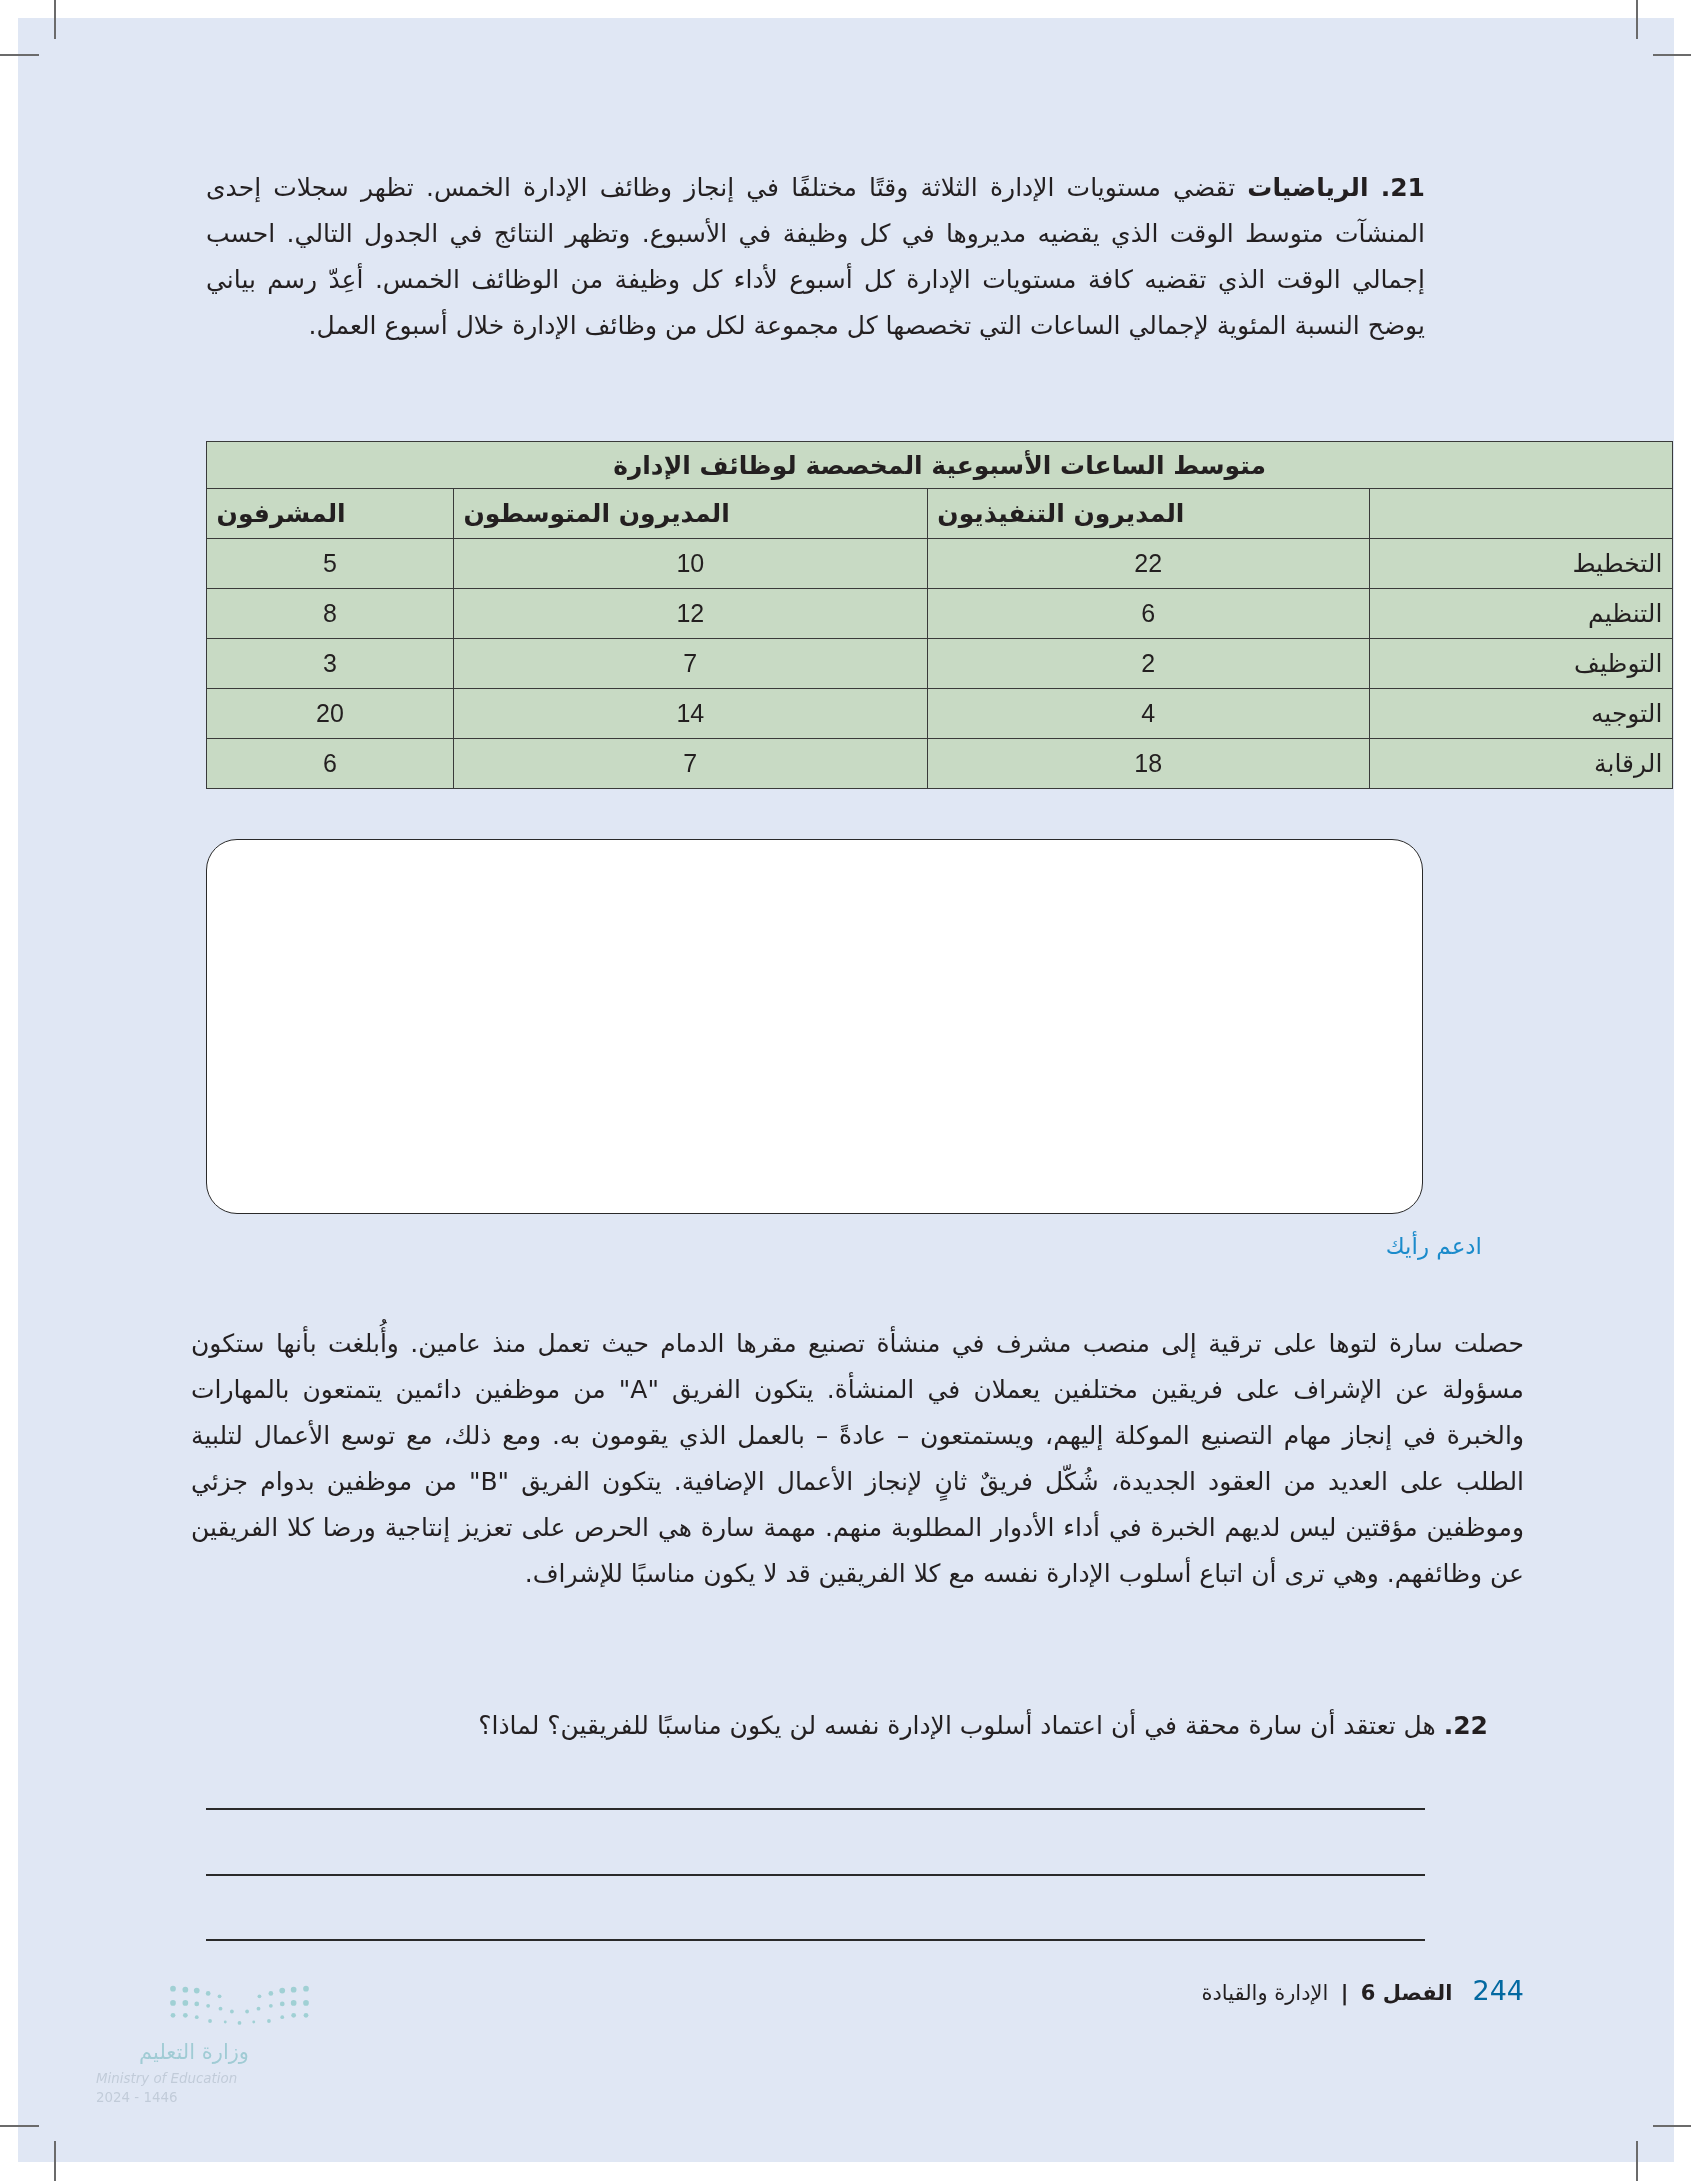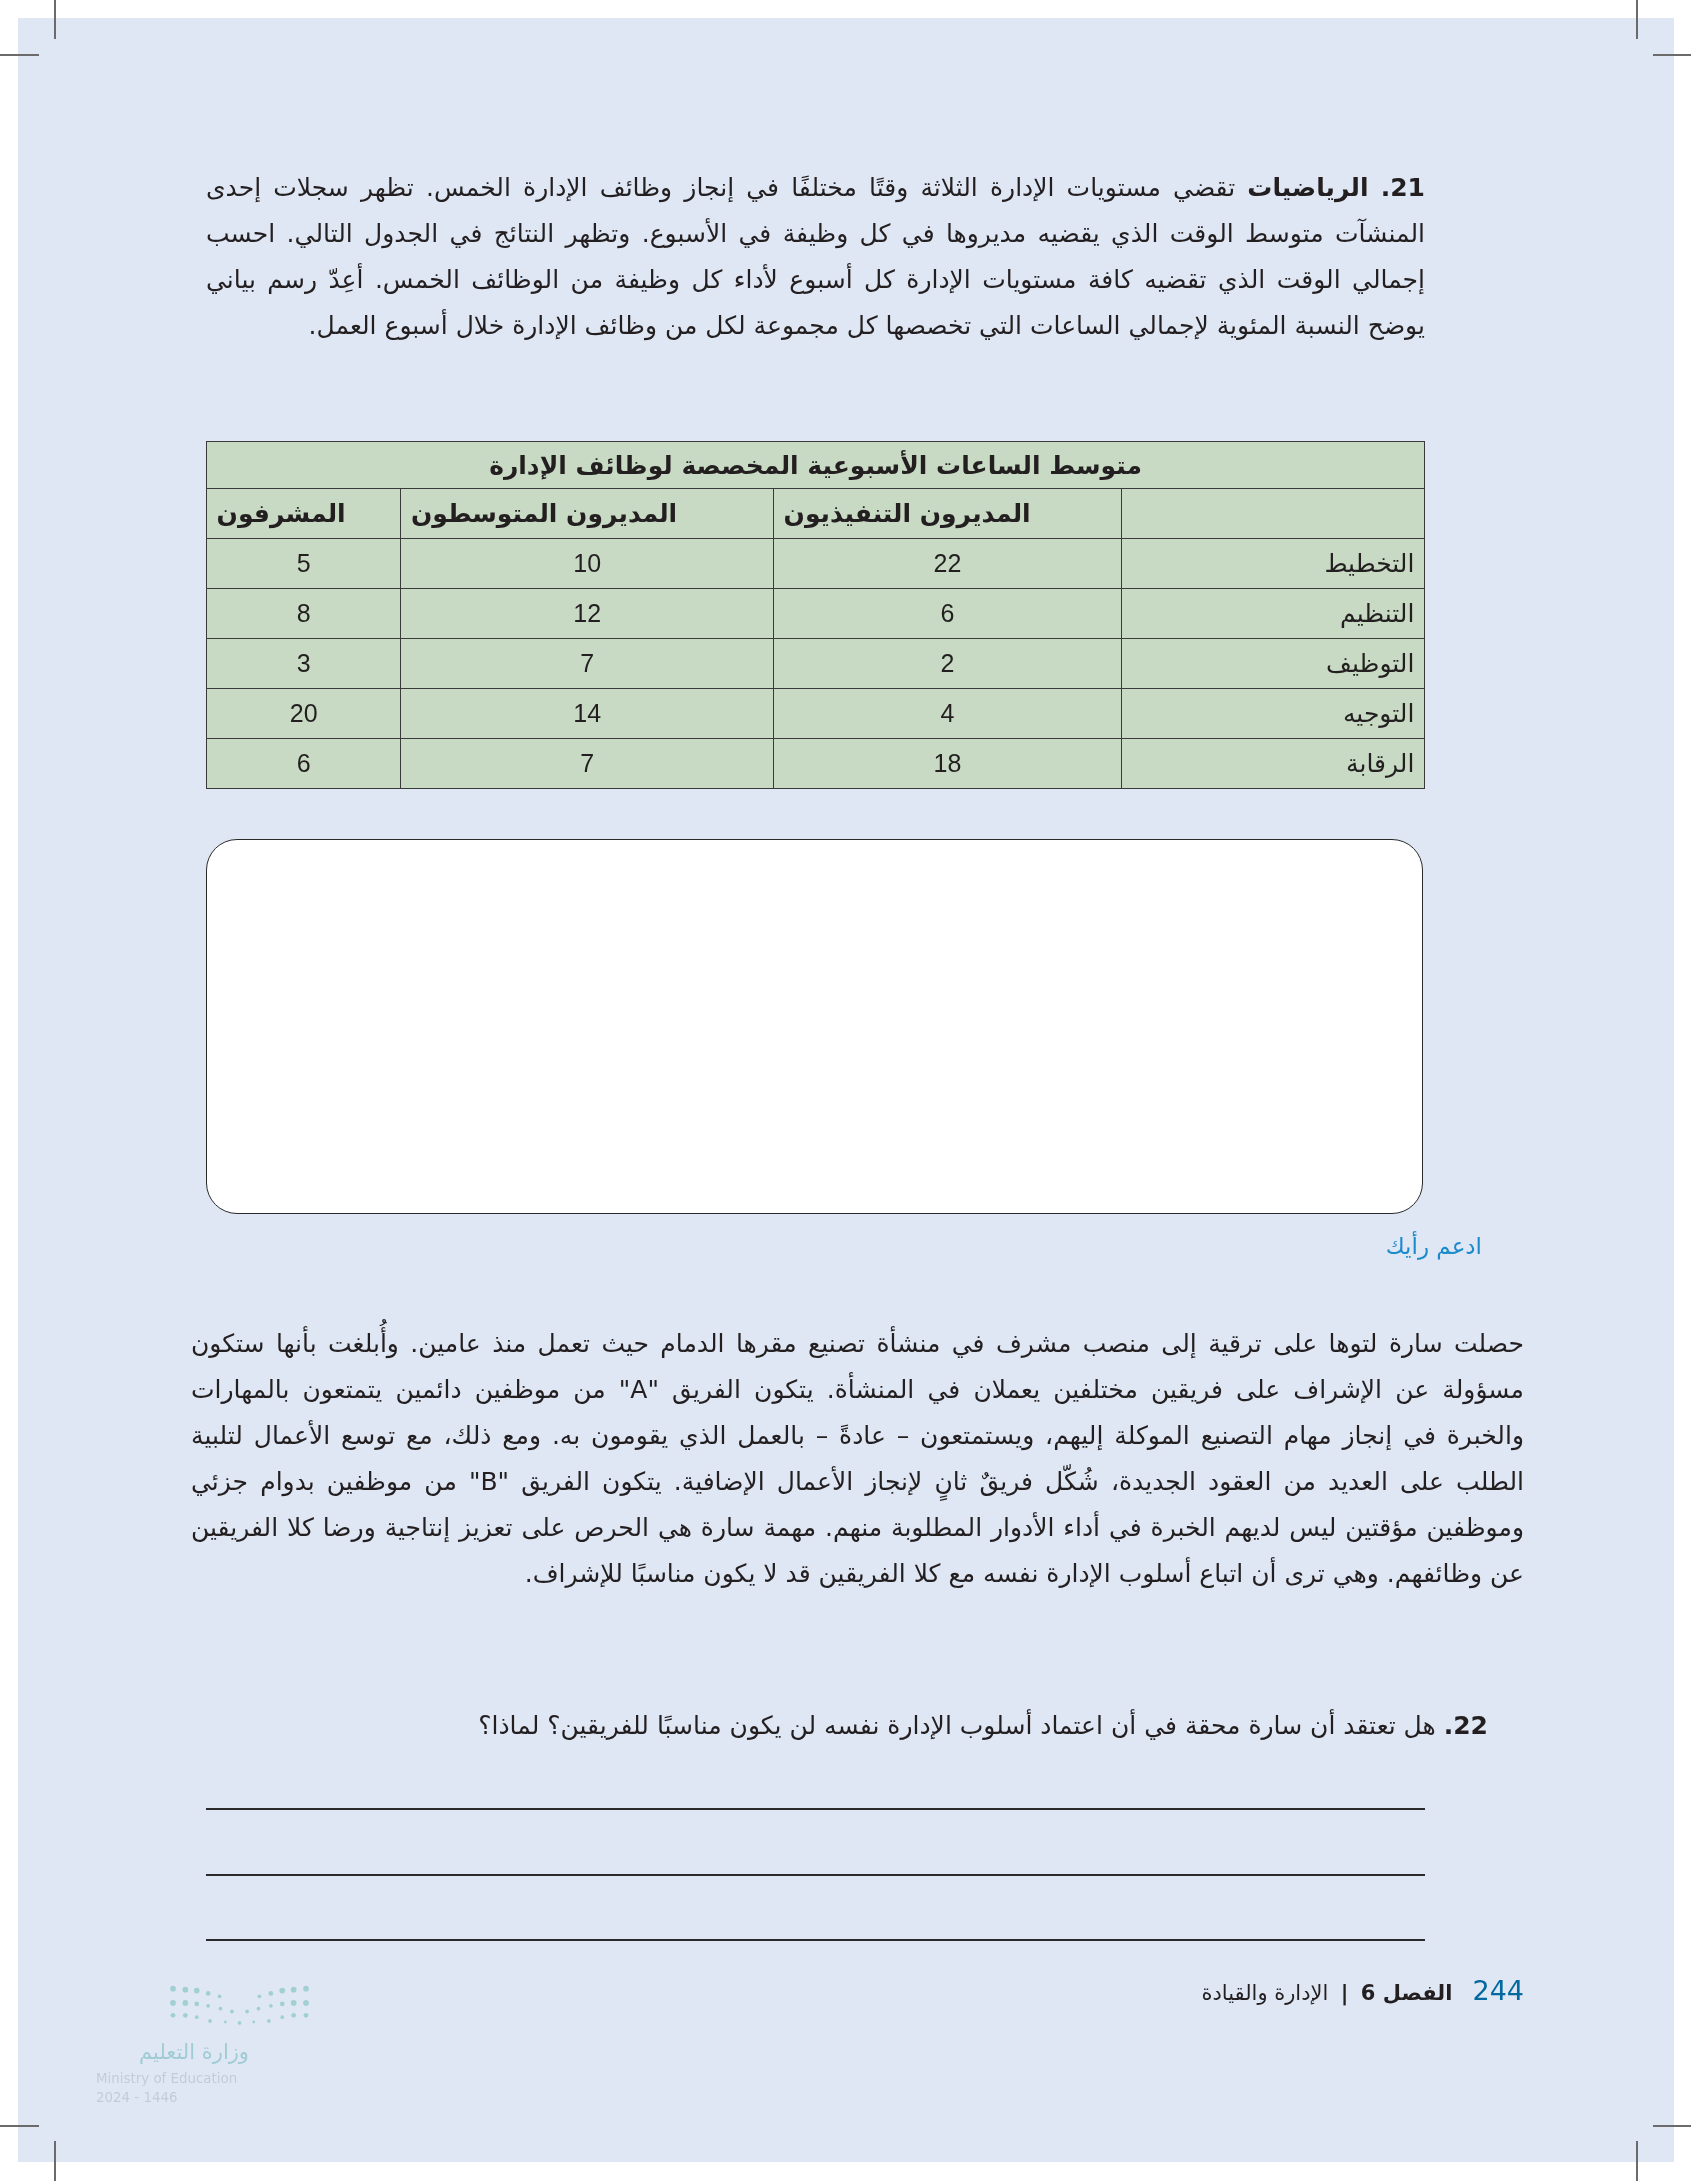--- a/index.html
+++ b/index.html
@@ -5,21 +5,21 @@
   html, body { margin:0; padding:0; }
   body { width:1692px; height:2181px; background:#ffffff; position:relative; overflow:hidden;
          font-family:"DejaVu Sans", sans-serif; color:#231f20; }
   .page { position:absolute; left:18px; top:18px; width:1656px; height:2144px; background:#e0e7f4; }
   .crop { position:absolute; background:#6b6b6b; }
   .para { position:absolute; direction:rtl; text-align:justify; text-align-last:right;
           font-size:25px; line-height:46px; }
   .q21 { left:206px; top:165px; width:1219px; }
   .q21 .num { font-weight:bold; }
   .q21 .kw { font-weight:bold; }
-  table.data { position:absolute; left:206px; top:441px; width:1219px; border-collapse:collapse;
+  table.data { position:absolute; left:206px; top:441px; width:1467px; border-collapse:collapse;
                direction:rtl; background:#c8dac4; font-size:25px; }
   table.data td, table.data th { border:1.9px solid #3a3a3a; height:49px; padding:0 9.6px; }
   table.data th.title { height:46px; text-align:center; font-weight:bold; }
   table.data th { font-weight:bold; text-align:left; }
   table.data td.row-label { text-align:right; width:283px; }
   table.data td.val { text-align:center; font-family:"Liberation Sans Narrow","Liberation Sans", sans-serif; }
   .answer-box { position:absolute; left:206px; top:839px; width:1215px; height:373px;
                 background:#ffffff; border:1.9px solid #2a2a2a; border-radius:31px; }
   .section-head { position:absolute; right:210px; top:1233px; direction:rtl; font-size:23px;
                   font-weight:normal; color:#1b8bcb; }
@@ -29,21 +29,21 @@
   .q22 .num { font-weight:bold; }
   .write-line { position:absolute; left:206px; width:1219px; height:1.9px; background:#2a2a2a; }
   .footer { position:absolute; right:168px; top:1975px; direction:rtl; font-size:21px; color:#231f20; }
   .footer .pg { color:#0369a1; font-size:27px; margin-left:13.4px; }
   .footer .ch { font-weight:bold; }
   .footer .sep { font-weight:bold; margin:0 5.7px; }
   .logo { position:absolute; left:96px; top:1983px; width:220px; height:143px; opacity:0.35; }
   .logo .dots { position:absolute; left:72px; top:0; width:143px; height:57px; }
   .logo .ar { position:absolute; left:0; top:57px; width:153px; direction:rtl; text-align:right;
               color:#2a9a9a; font-size:21px; }
-  .logo .en { position:absolute; left:0; top:88px; font-size:13.4px; color:#8a9aa8; }
+  .logo .en { position:absolute; left:0; top:88px; font-size:13.4px; color:#8a9aa8;font-style:italic; }
   .logo .yr { position:absolute; left:0; top:107px; font-size:13.4px; color:#8a9aa8; }
 </style>
 </head>
 <body>
 
 <div class="page"></div>
 
 <div class="crop" style="left:54px;top:0;width:1.9px;height:39px;"></div>
 <div class="crop" style="left:0;top:54px;width:39px;height:1.9px;"></div>
 <div class="crop" style="left:1636px;top:0;width:1.9px;height:39px;"></div>

